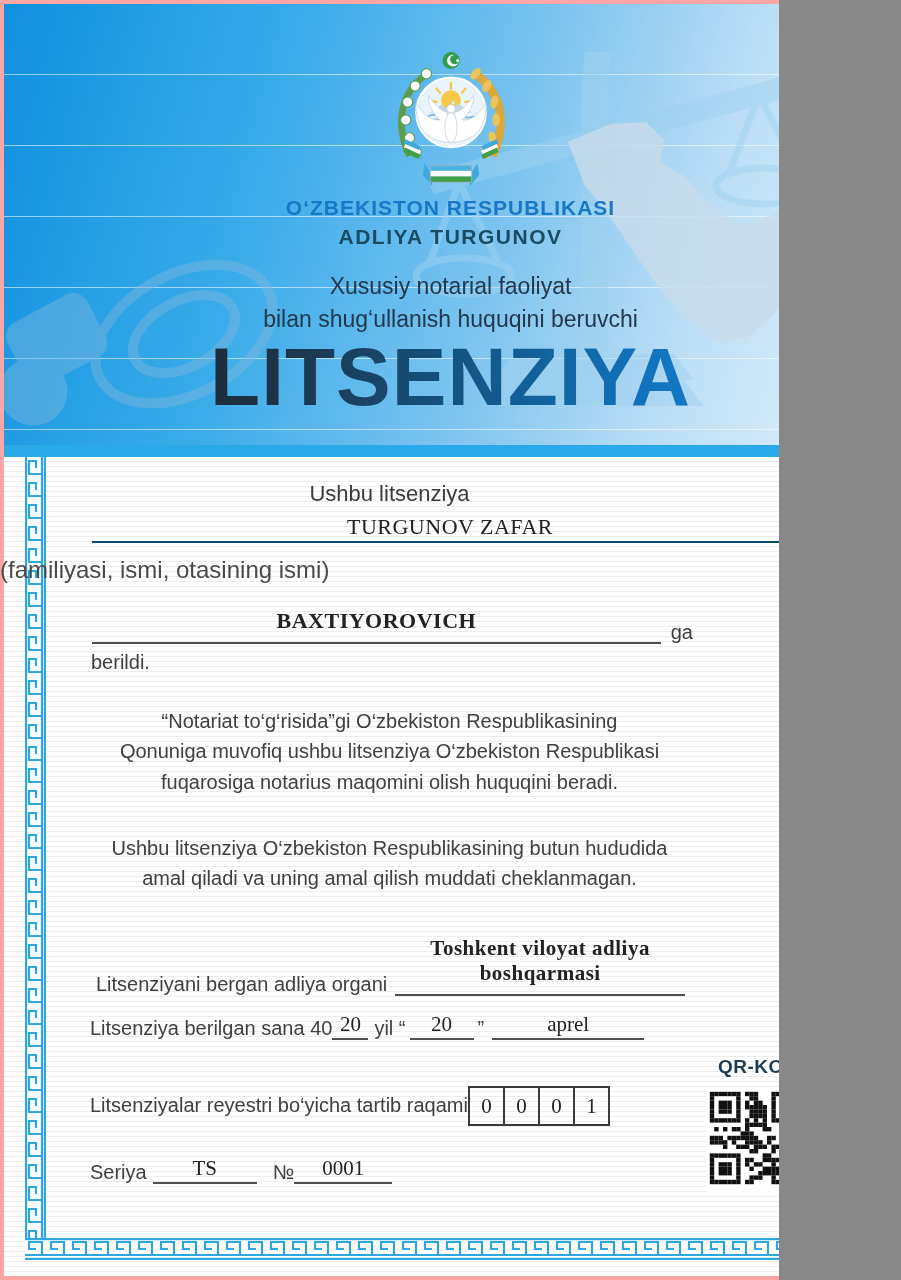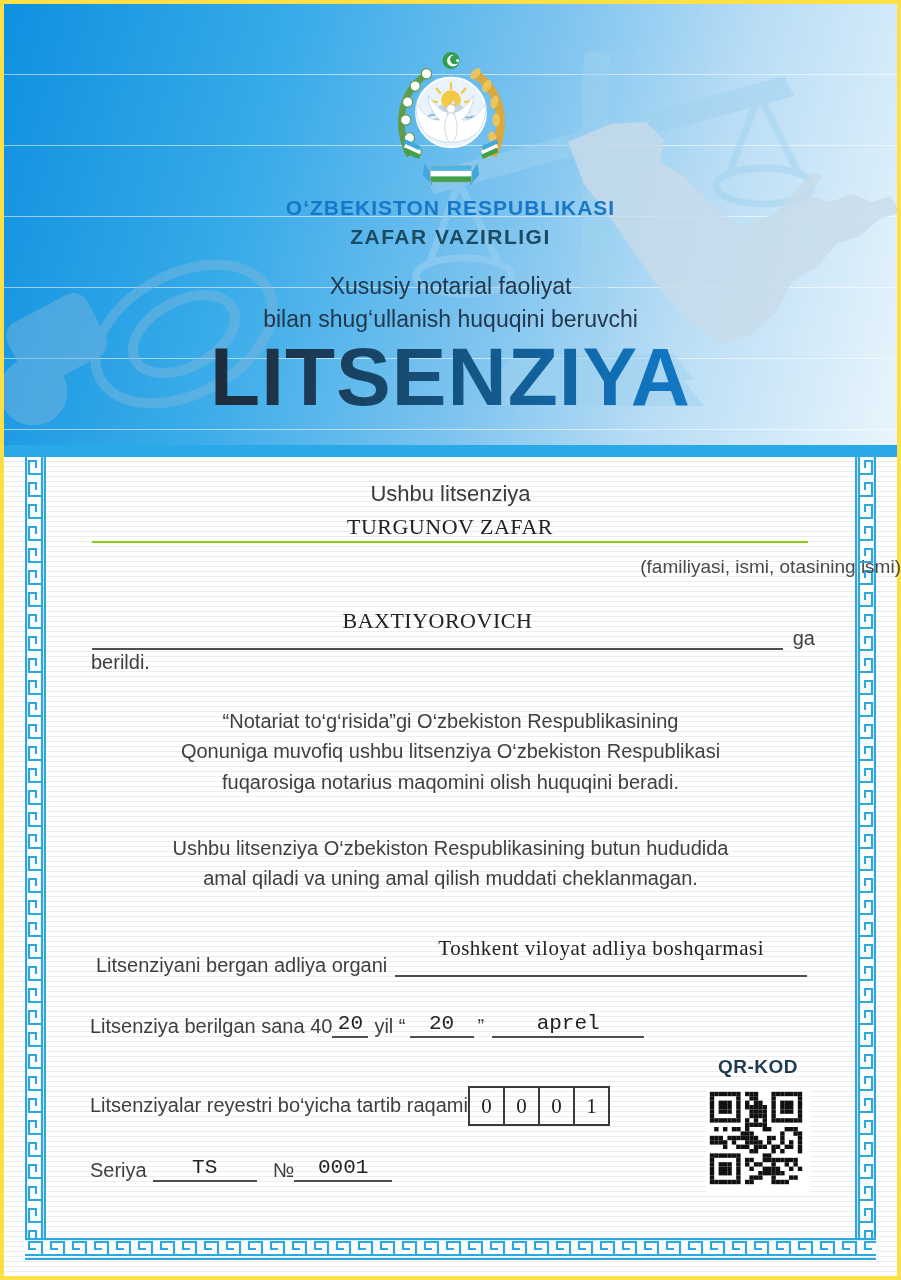--- a/index.html
+++ b/index.html
@@ -1,16 +1,16 @@
 <!DOCTYPE html>
 <html><head>
 <meta charset="utf-8">
 <style>
   html,body{margin:0;padding:0;background:#888;}
-  .page{position:relative;width:901px;height:1280px;background:#fde047;overflow:hidden;
+  .page{position:relative;width:779px;height:1280px;background:#fca5a5;overflow:hidden;
         font-family:"Liberation Sans",sans-serif;}
   
   .header{position:absolute;left:4px;top:4px;width:893px;height:441px;
     background:linear-gradient(105deg,#0f90e0 0%,#3aace9 30%,#7cc3ef 55%,#b9ddf5 75%,#e9f5fc 100%);
     overflow:hidden;}
   .header .hlines{position:absolute;inset:0;
     background:repeating-linear-gradient(180deg,transparent 0 70px,rgba(255,255,255,.55) 70px 71px);}
   .strip{position:absolute;left:4px;top:445px;width:893px;height:12px;background:#29a9e8;}
   .wm{position:absolute;}
   .emblem{position:absolute;left:50%;top:46px;transform:translateX(-50%);}
@@ -23,28 +23,28 @@
   .big-title{position:absolute;left:0;right:0;top:326px;text-align:center;
     font-size:82px;font-weight:800;letter-spacing:1px;
     background:linear-gradient(90deg,#1e1e1e 8%,#1d3348 30%,#135685 52%,#1173bd 72%,#1f8ade 95%);
     -webkit-background-clip:text;background-clip:text;color:transparent;}
   
   .bodyArea{position:absolute;left:4px;top:457px;width:893px;height:819px;
     background:repeating-linear-gradient(180deg,#ffffff 0 4px,#ededed 4px 5px);}
   .meander{position:absolute;}
   
   .centerText{position:absolute;left:0;right:0;text-align:center;color:#3b3b3b;}
-  .line-box{position:absolute;border-bottom:2px solid #84cc16;text-align:center;padding-bottom:1px;}
+  .line-box{position:absolute;border-bottom:2px solid #0c4a6e;text-align:center;padding-bottom:1px;}
   .serifval{font-family:"Liberation Serif",serif;font-size:22px;color:#222;letter-spacing:.5px;}
-  .caption{position:absolute;left:0;right:0;text-align:right;font-size:19px;color:#4a4a4a;margin-left:10px;}
+  .caption{position:absolute;left:0;right:0;text-align:left;font-size:24px;color:#4a4a4a;}
   .row{position:absolute;display:flex;align-items:flex-end;}
   .lbl{font-size:20px;color:#3f3f3f;white-space:nowrap;}
   .lineu{border-bottom:2px solid #4f4f4f;text-align:center;padding-bottom:1px;
-    font-family:Liberation Mono, monospace;font-size:21px;color:#222;}
-  .flexline{flex:1;border-bottom:2px solid #4f4f4f;text-align:center;padding-bottom:14px;}
+    font-family:Liberation Serif, serif;font-size:21px;color:#222;}
+  .flexline{flex:1;border-bottom:2px solid #4f4f4f;text-align:center;padding-bottom:8px;font-weight:bold;}
   .para{position:absolute;left:70px;right:70px;text-align:center;font-size:20px;
     line-height:1.52;color:#404040;white-space:pre-line;}
   .qr-label{position:absolute;left:690px;top:1056px;width:136px;text-align:center;
     font-size:19px;font-weight:bold;letter-spacing:.5px;color:#1d3c52;}
   .digit-boxes{position:absolute;left:468px;top:1086px;display:flex;}
   .digit-cell{width:33px;height:36px;border:2px solid #3a3a3a;margin-left:-2px;
     display:flex;align-items:center;justify-content:center;background:transparent;
     font-family:"Liberation Serif",serif;font-size:21px;color:#222;}
   .digit-cell:first-child{margin-left:0;}
   .qr-wrap{position:absolute;left:706px;top:1088px;width:104px;height:104px;background:#fff;}
@@ -154,21 +154,21 @@
         <polygon points="42,120 50,132 50,144 40,132" fill="#3fa9de"></polygon>
         <polygon points="98,120 90,132 90,144 100,132" fill="#3fa9de"></polygon>
         <rect x="48" y="122" width="44" height="6" fill="#4fb3e2"></rect>
         <rect x="48" y="128" width="44" height="6" fill="#ffffff"></rect>
         <rect x="48" y="134" width="44" height="6" fill="#43a047"></rect>
         <rect x="48" y="122" width="44" height="18" fill="none" stroke="#9fb6c4" stroke-width=".8"></rect>
       </g>
     </svg>
 
     <div class="ministry1">O‘ZBEKISTON RESPUBLIKASI</div>
-    <div class="ministry2">ZAFAR VAZIRLIGI</div>
+    <div class="ministry2">ADLIYA TURGUNOV</div>
     <div class="subtitle">Xususiy notarial faoliyat
 bilan shug‘ullanish huquqini beruvchi</div>
     <div class="big-title">LITSENZIYA</div>
   </div>
   <div class="strip"></div>
 
   <div class="bodyArea"></div>
 
   <svg class="meander" style="left:25px;top:457px" width="21" height="781" viewBox="0 0 21 781">
     <defs>

